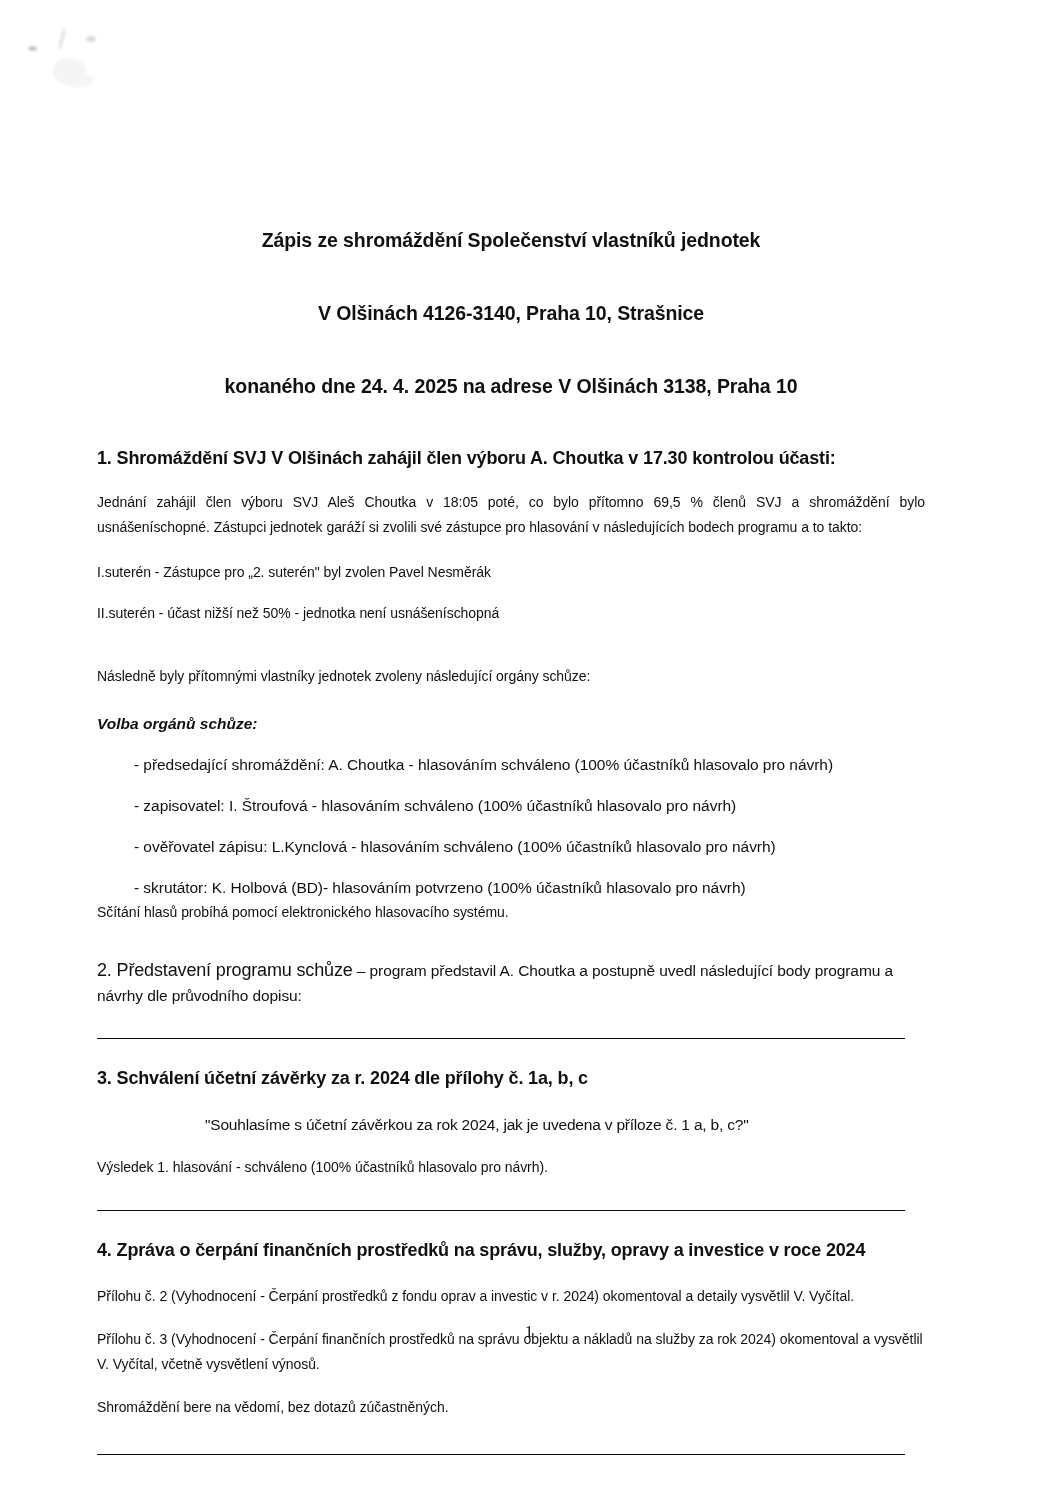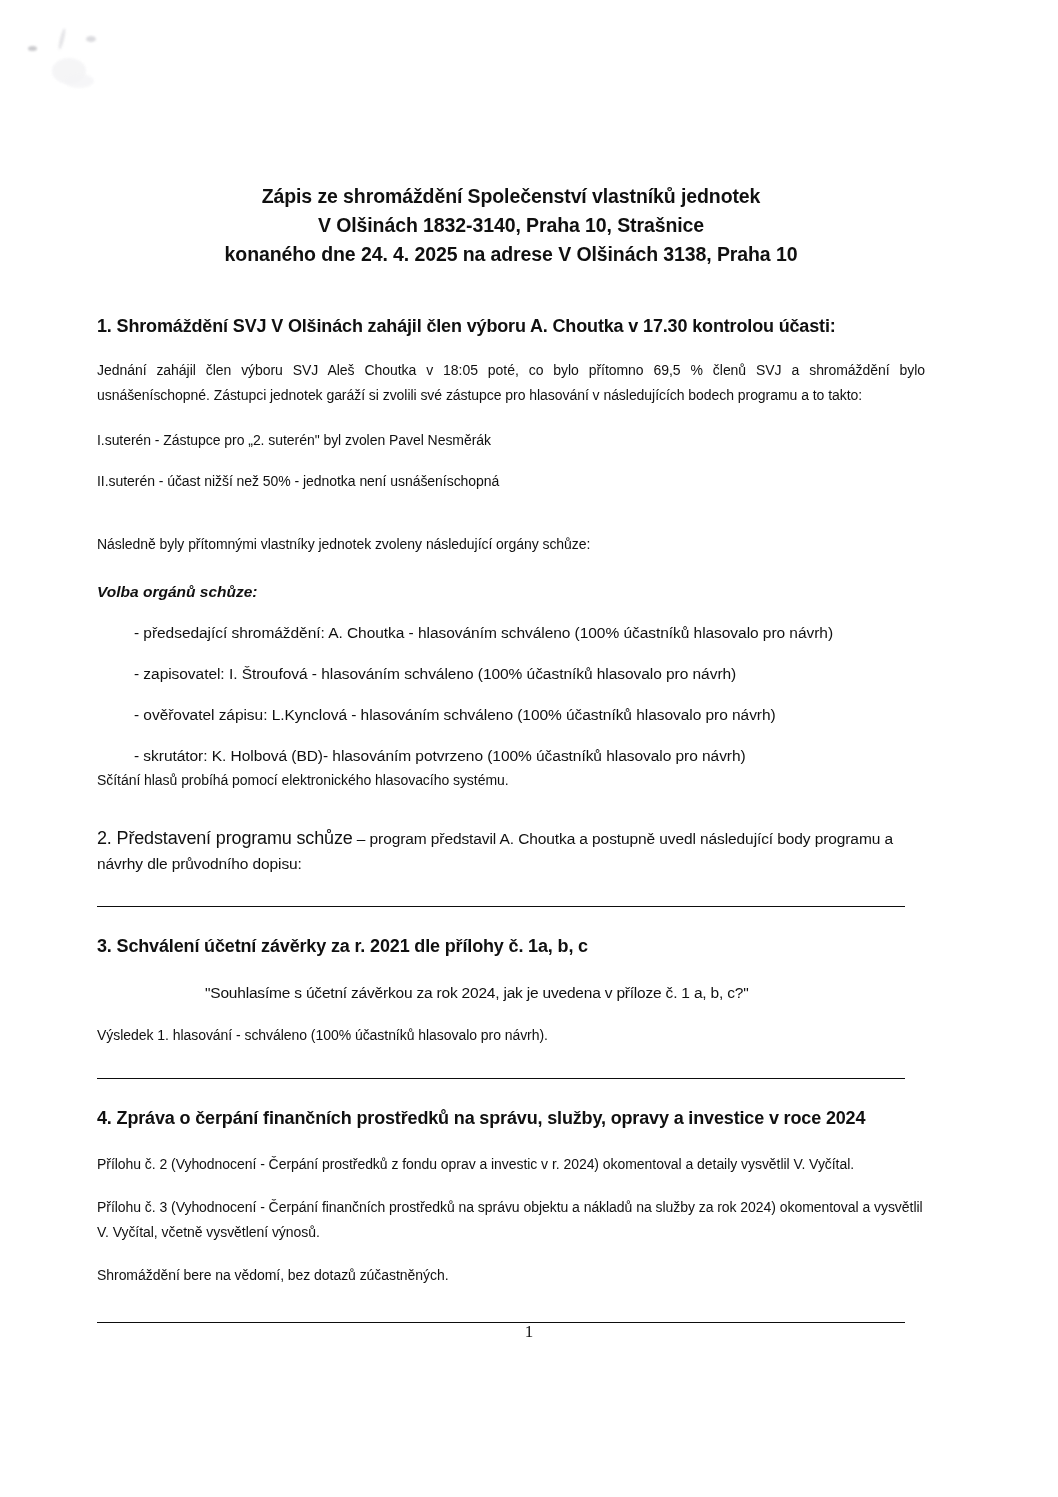--- a/index.html
+++ b/index.html
@@ -43,21 +43,21 @@
 
   
   .doc-title {
     text-align: center;
     font-weight: bold;
     font-size: 19.5px;
     line-height: 29px;
     letter-spacing: -0.1px;
     padding-top: 182px;
   }
-  .doc-title .tl { display: block; }
+  .doc-title .tl { display: block; margin-top: 44px; }
 
   
   .sec-head {
     font-weight: bold;
     font-size: 18px;
     line-height: 27px;
     letter-spacing: -0.15px;
   }
 
   .sec-head-inline {
@@ -136,21 +136,21 @@
   <span class="smudge s1"></span>
   <span class="smudge s2"></span>
   <span class="smudge s3"></span>
   <span class="smudge s4"></span>
   <span class="smudge s5"></span>
 
   <div class="content">
 
     <div class="doc-title">
       <span class="tl">Zápis ze shromáždění Společenství vlastníků jednotek</span>
-      <span class="tl">V Olšinách 1832-3140, Praha 10, Strašnice</span>
+      <span class="tl">V Olšinách 4126-3140, Praha 10, Strašnice</span>
       <span class="tl">konaného dne 24. 4. 2025 na adrese V Olšinách 3138, Praha 10</span>
     </div>
 
     <div class="gap-44"></div>
 
     <div class="sec-head">1. Shromáždění SVJ V Olšinách zahájil člen výboru A. Choutka v 17.30 kontrolou  účasti:</div>
 
     <div class="gap-18"></div>
 
     <div class="para justify">Jednání zahájil člen výboru SVJ Aleš Choutka v 18:05 poté, co bylo přítomno 69,5 % členů SVJ a shromáždění bylo usnášeníschopné. Zástupci jednotek garáží si zvolili své zástupce pro hlasování v následujících bodech programu a to takto:</div>
@@ -186,21 +186,21 @@
     <div class="gap-34"></div>
 
     <div class="sec-head-inline">
       <span class="lead">2. Představení programu schůze</span><span> – program představil A. Choutka a postupně uvedl následující body programu a návrhy dle průvodního dopisu:</span>
     </div>
 
     <div class="gap-30"></div>
     <hr class="rule">
     <div class="gap-26"></div>
 
-    <div class="sec-head">3. Schválení účetní závěrky za r. 2021 dle přílohy č. 1a, b, c</div>
+    <div class="sec-head">3. Schválení účetní závěrky za r. 2024 dle přílohy č. 1a, b, c</div>
 
     <div class="gap-20"></div>
 
     <div class="quote-line">"Souhlasíme s účetní závěrkou za rok 2024, jak je uvedena v příloze č. 1 a, b, c?"</div>
 
     <div class="gap-18"></div>
 
     <div class="para">Výsledek 1. hlasování - schváleno (100% účastníků hlasovalo pro návrh).</div>
 
     <div class="gap-30"></div>

